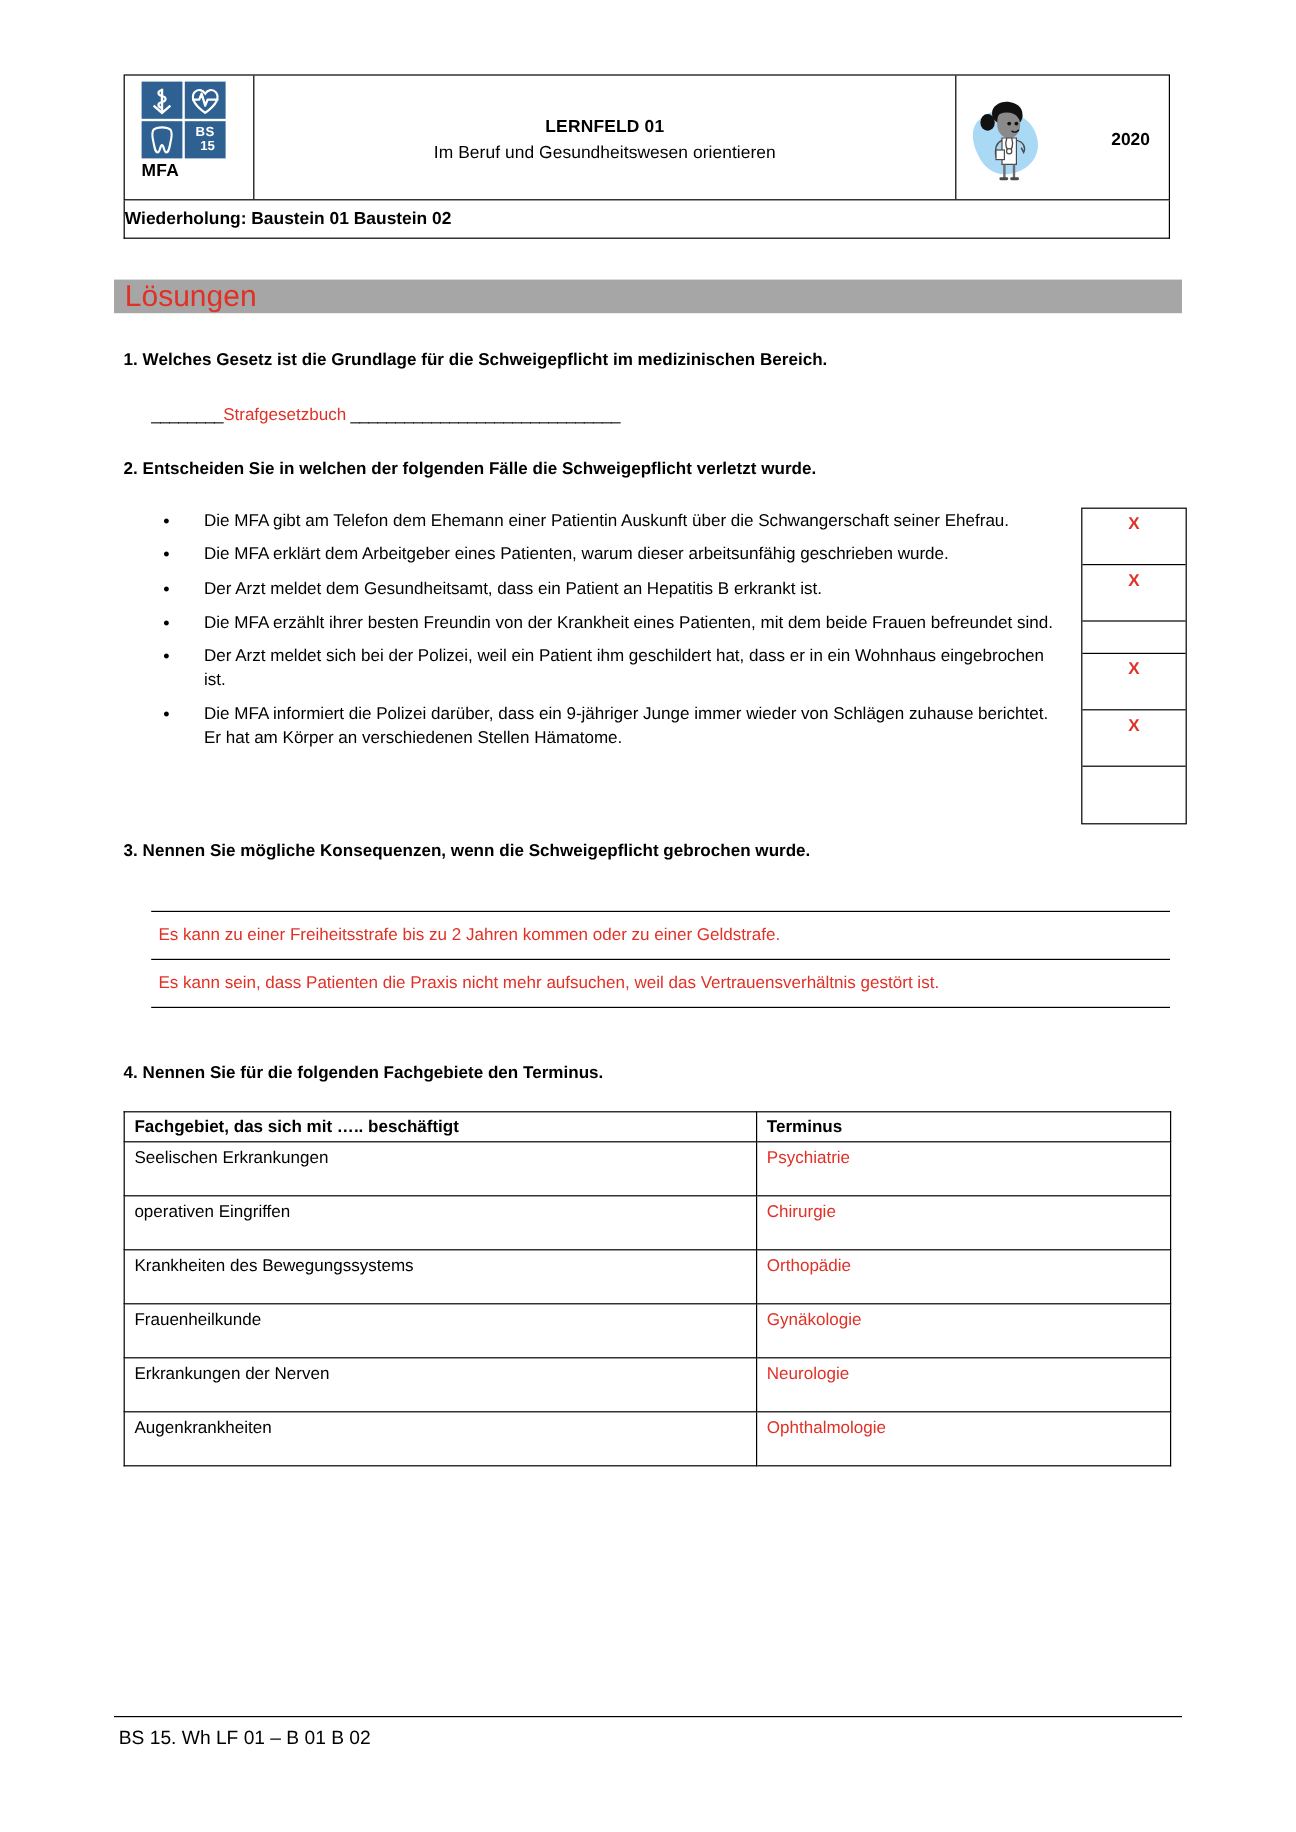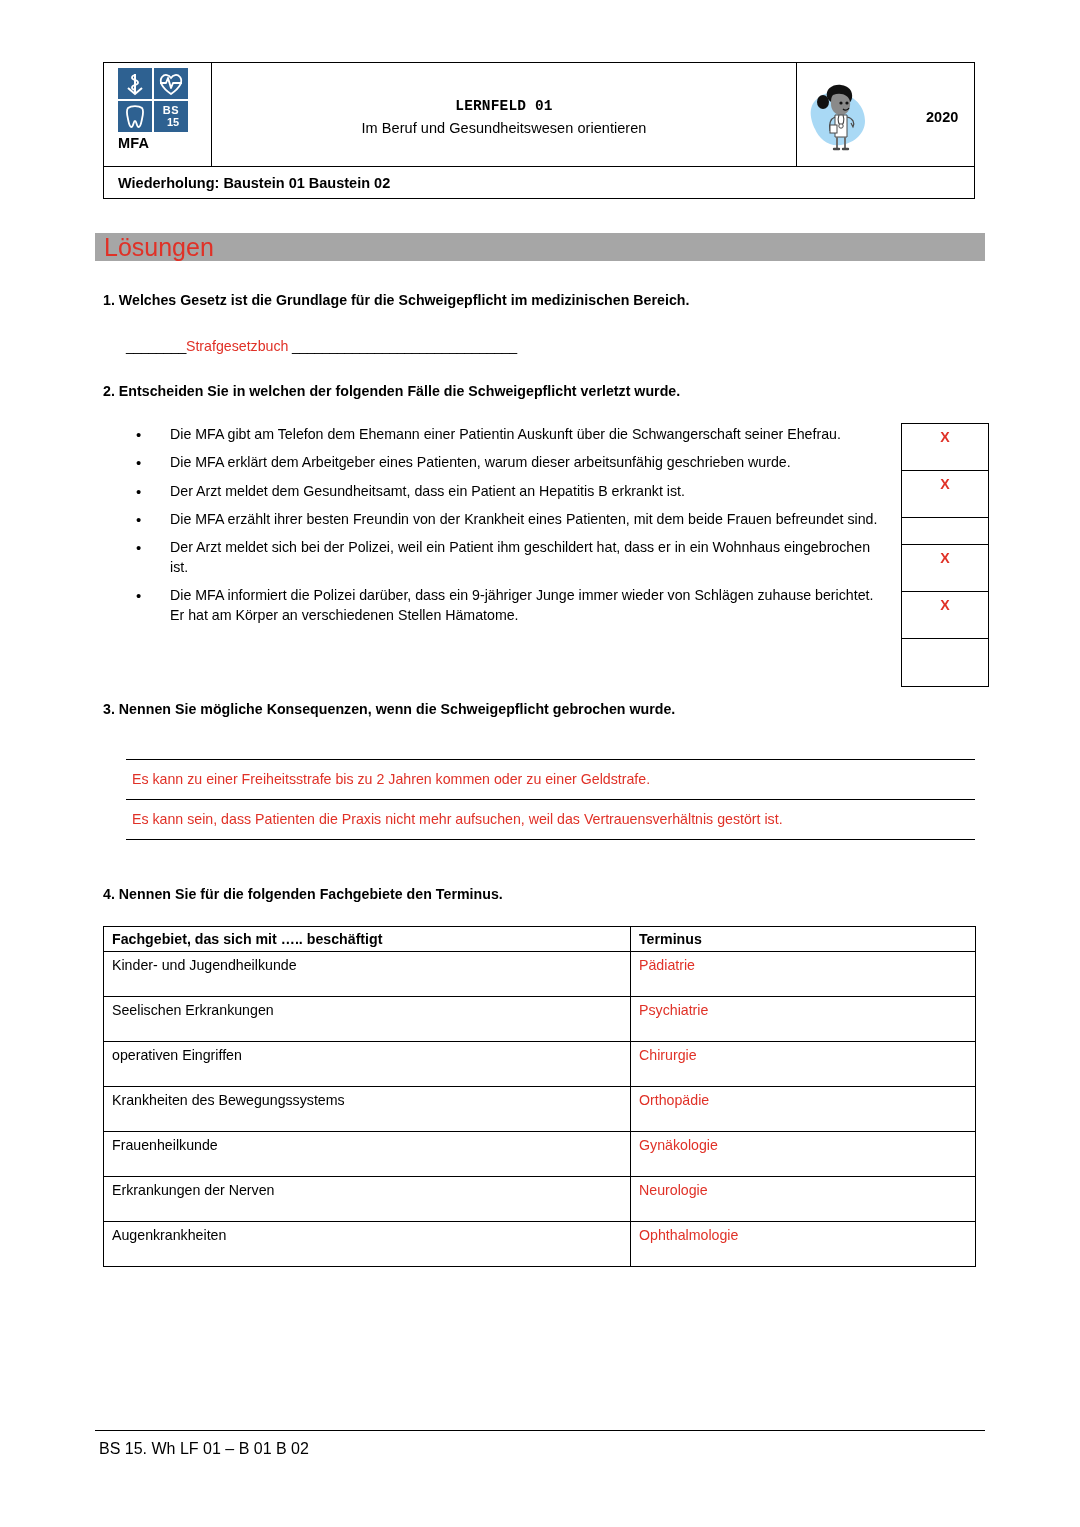--- a/index.html
+++ b/index.html
@@ -84,21 +84,20 @@
     flex-direction: column;
     align-items: center;
     justify-content: center;
     padding-top: 4px;
   }
   .hdr-title-main {
     font-size: 14.5px;
     font-weight: bold;
     letter-spacing: .15px;
     margin-bottom: 6px;
-    font-family: Liberation Mono, monospace;
   }
   .hdr-title-sub {
     font-size: 14.5px;
     letter-spacing: .05px;
   }
   .hdr-year-cell {
     width: 178px;
     border-left: 1.6px solid #000;
     display: flex;
     flex-direction: row;
@@ -112,21 +111,20 @@
     font-size: 14.5px;
     font-weight: bold;
     margin-top: 1px;
   }
   .header-bottom {
     border: 1.6px solid #000;
     border-top: none;
     height: 32px;
     display: flex;
     align-items: center;
-    padding-left: 14px;
     font-size: 14.5px;
     font-weight: bold;
   }
 
   
   .band {
     position: absolute;
     left: 95px;
     top: 233px;
     width: 890px;
@@ -407,24 +405,20 @@
         <col class="c2">
       </colgroup>
     <thead>
       <tr>
         <th>Fachgebiet, das sich mit ….. beschäftigt</th>
         <th>Terminus</th>
       </tr>
     </thead>
     <tbody>
       <tr>
-        <td>Kinder- und Jugendheilkunde</td>
-        <td class="term-red">Pädiatrie</td>
-      </tr>
-      <tr>
         <td>Seelischen Erkrankungen</td>
         <td class="term-red">Psychiatrie</td>
       </tr>
       <tr>
         <td>operativen Eingriffen</td>
         <td class="term-red">Chirurgie</td>
       </tr>
       <tr>
         <td>Krankheiten des Bewegungssystems</td>
         <td class="term-red">Orthopädie</td>

